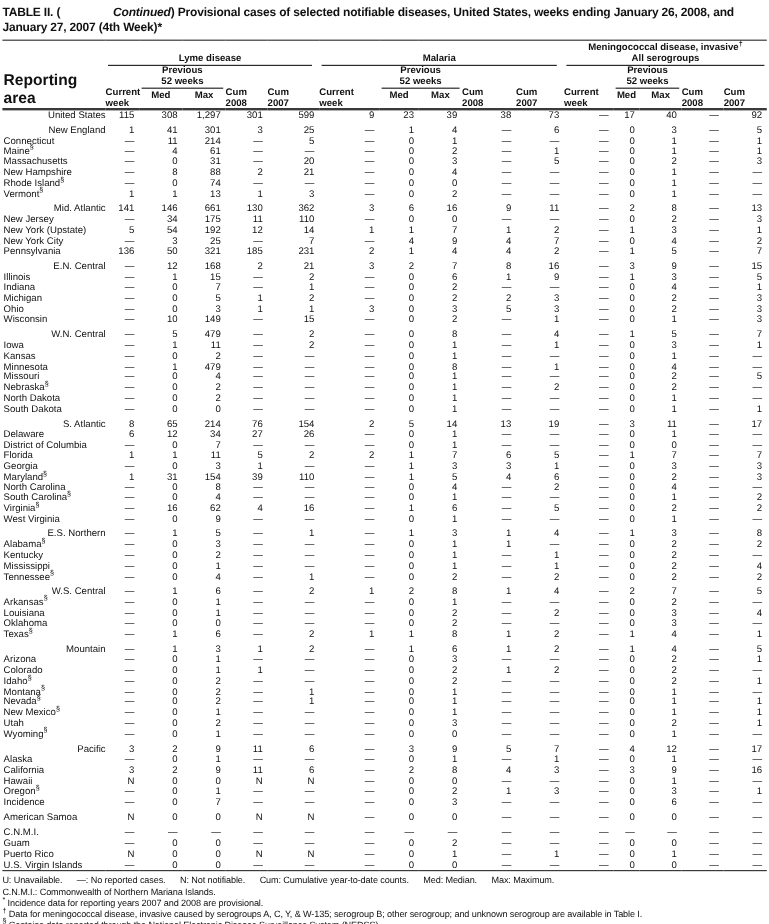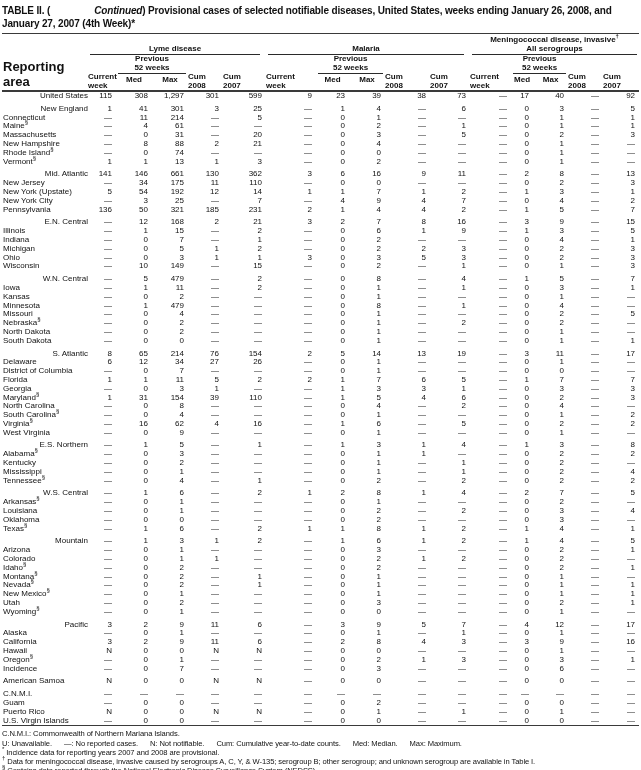--- a/index.html
+++ b/index.html
@@ -1392,20 +1392,20 @@
           <td class="num">—</td>
           <td class="num">0</td>
           <td class="num">0</td>
           <td class="num">—</td>
           <td class="num">—</td>
         </tr>
       </tbody>
   </table>
 
   <div class="footnotes">
+      <div class="fn"><span>U: Unavailable.      —: No reported cases.      N: Not notifiable.      Cum: Cumulative year-to-date counts.      Med: Median.      Max: Maximum.</span></div>
       <div class="fn"><span>C.N.M.I.: Commonwealth of Northern Mariana Islands.</span></div>
-      <div class="fn"><span>U: Unavailable.      —: No reported cases.      N: Not notifiable.      Cum: Cumulative year-to-date counts.      Med: Median.      Max: Maximum.</span></div>
       <div class="fn"><sup>*</sup> <span>Incidence data for reporting years 2007 and 2008 are provisional.</span></div>
       <div class="fn"><sup>†</sup> <span>Data for meningococcal disease, invasive caused by serogroups A, C, Y, &amp; W-135; serogroup B; other serogroup; and unknown serogroup are available in Table I.</span></div>
       <div class="fn"><sup>§</sup> <span>Contains data reported through the National Electronic Disease Surveillance System (NEDSS).</span></div>
     </div>
 
 </div>
 
 </body></html>

